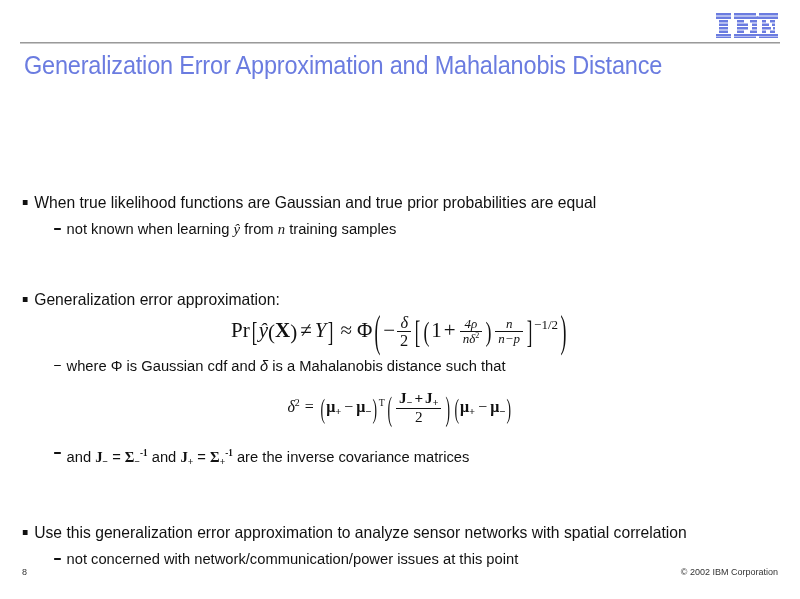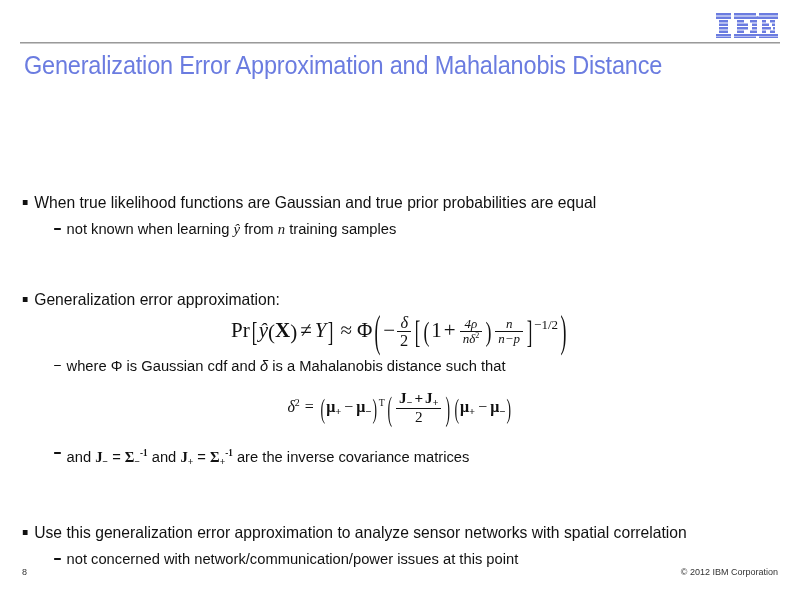--- a/index.html
+++ b/index.html
@@ -303,14 +303,14 @@
     <div class="bullet-l2">
       <span class="dash"></span>
       <span>not concerned with network/communication/power issues at this point</span>
     </div>
   </div>
 
 </div>
 
 <div id="slide-footer">
   <div id="page-number">8</div>
-  <div id="copyright">© 2012 IBM Corporation</div>
+  <div id="copyright">© 2002 IBM Corporation</div>
 </div>
 
 </body></html>

